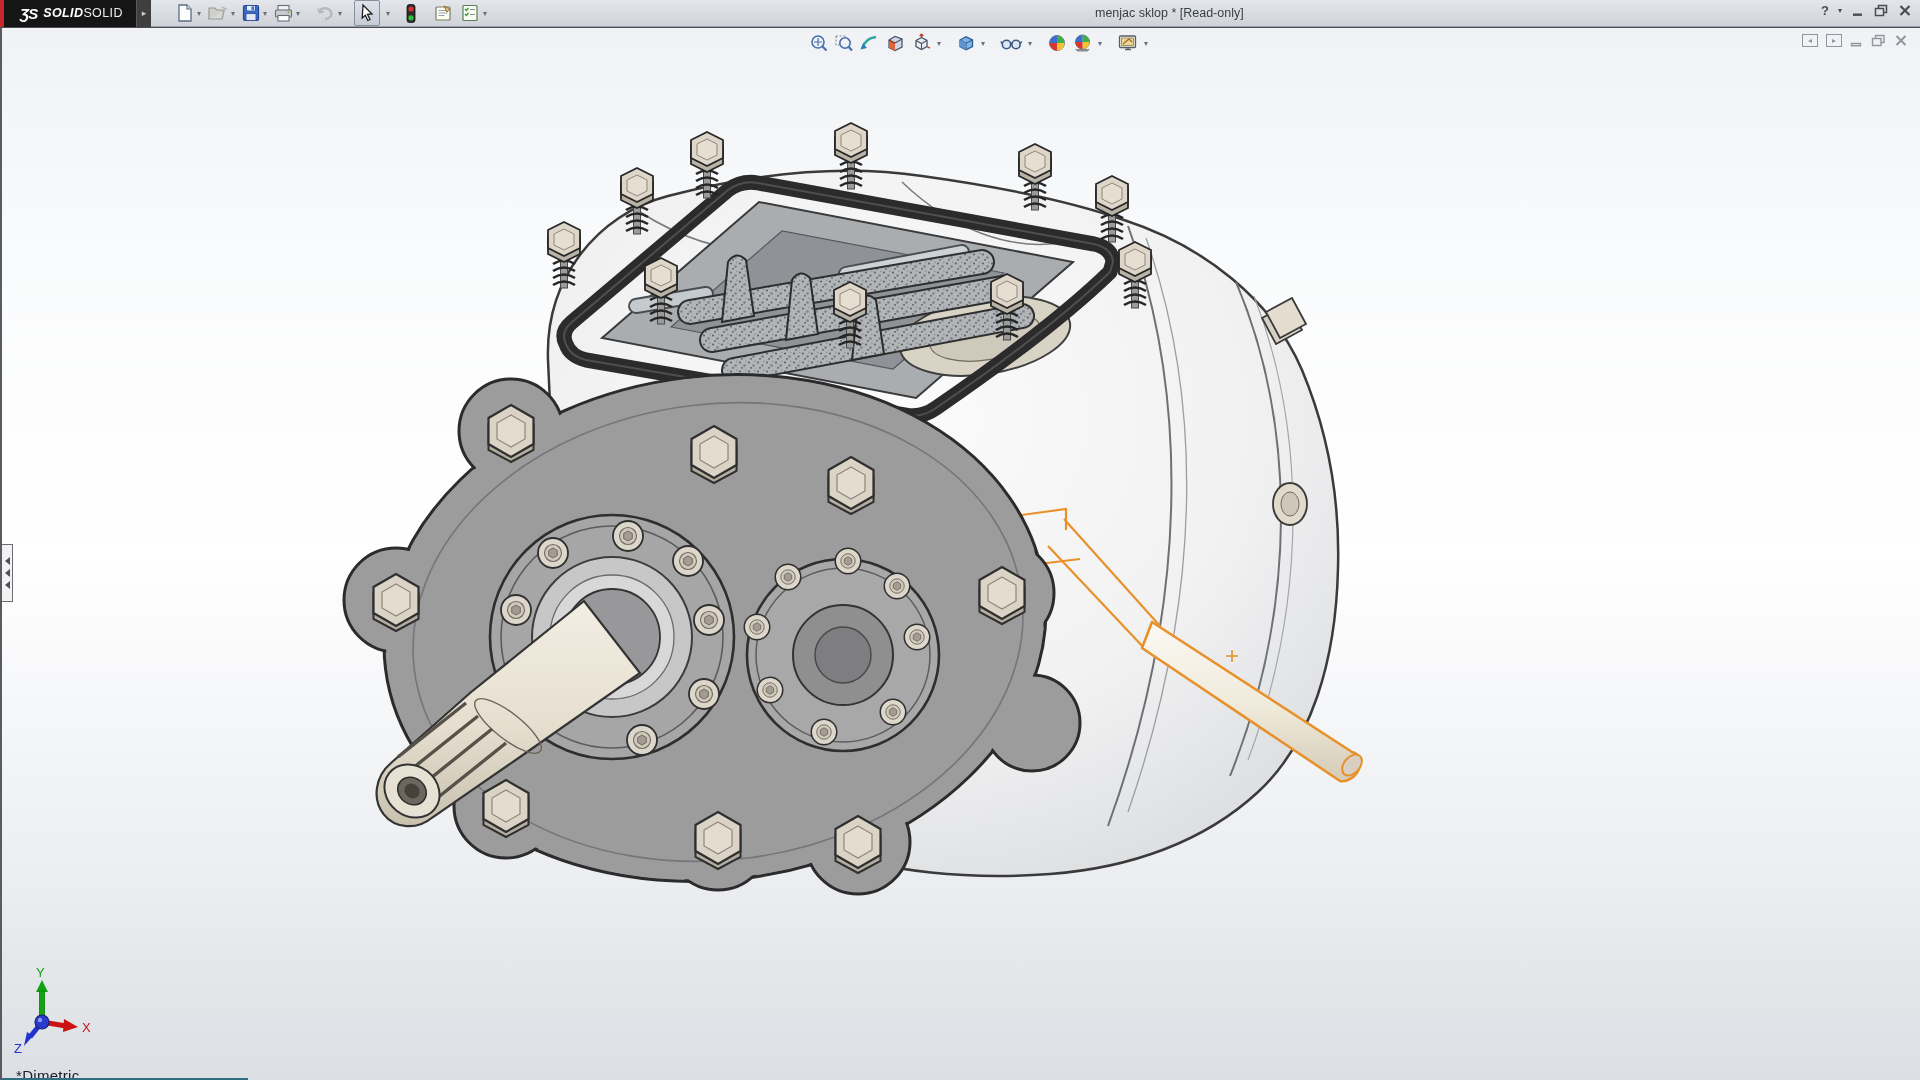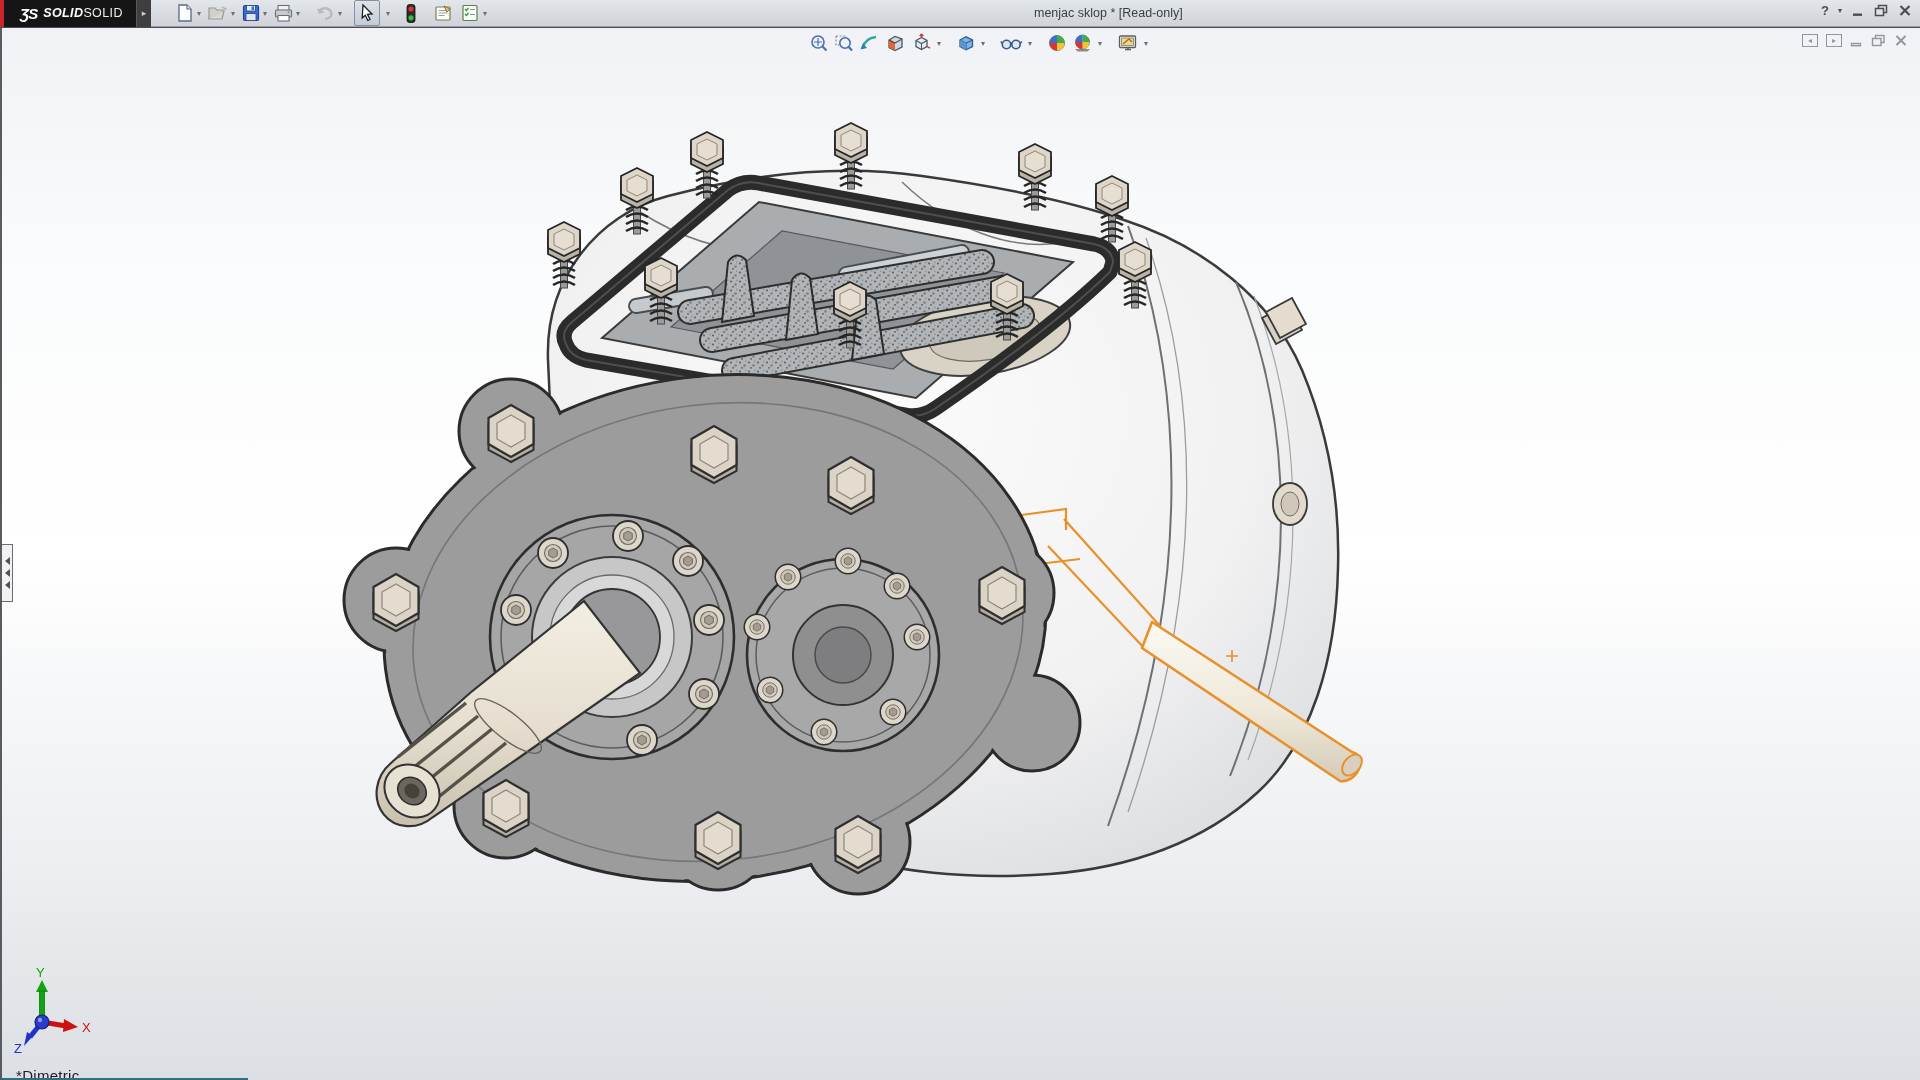--- a/index.html
+++ b/index.html
@@ -19,21 +19,21 @@
   .logo-text b { font-weight:bold;font-style:italic; } .logo-text span { font-weight:normal; opacity:.92; }
   .logo-arrow { width:15px; height:27px; background:#3f3f41; color:#cfcfcf;
     display:flex; align-items:center; justify-content:center; font-size:9px; flex:0 0 auto;
     border-left:1px solid #5a5a5c; cursor:pointer; }
   .main-toolbar { display:flex; align-items:center; margin-left:22px; gap:2px; }
   .tb-btn { display:flex; align-items:center; padding:2px 2px; border-radius:2px; }
   .tb-btn svg { display:block; }
   .tb-caret { font-size:8px; color:#6b6f75; margin-left:2px; }
   .tb-btn.pressed { border:1px solid #8a9098; background:linear-gradient(#dde3ea,#c4ccd6); }
   .tb-sep { width:6px; }
-  .win-title { position:absolute; left:1034px; top:6px; font-size:12.5px; color:#3a3f46; }
+  .win-title { position:absolute; left:1095px; top:6px; font-size:12.5px; color:#3a3f46; }
   .win-controls { position:absolute; right:8px; top:3px; display:flex; align-items:center; gap:9px; }
   .wc { color:#4a4e54; font-size:13px; display:flex; align-items:center; cursor:pointer; }
   .wc svg { display:block; }
 
   
   .viewport { position:absolute; left:0; top:27px; width:1920px; height:1053px;
     border-top:1px solid #4a4d52; border-left:2px solid #585b60;
     background:linear-gradient(180deg,#f0f2f5 0%, #fafbfc 22%, #ffffff 50%, #eceef1 80%, #dcdfe3 100%);
   }
   .model-svg { position:absolute; left:-2px; top:-28px; width:1920px; height:1080px; }

